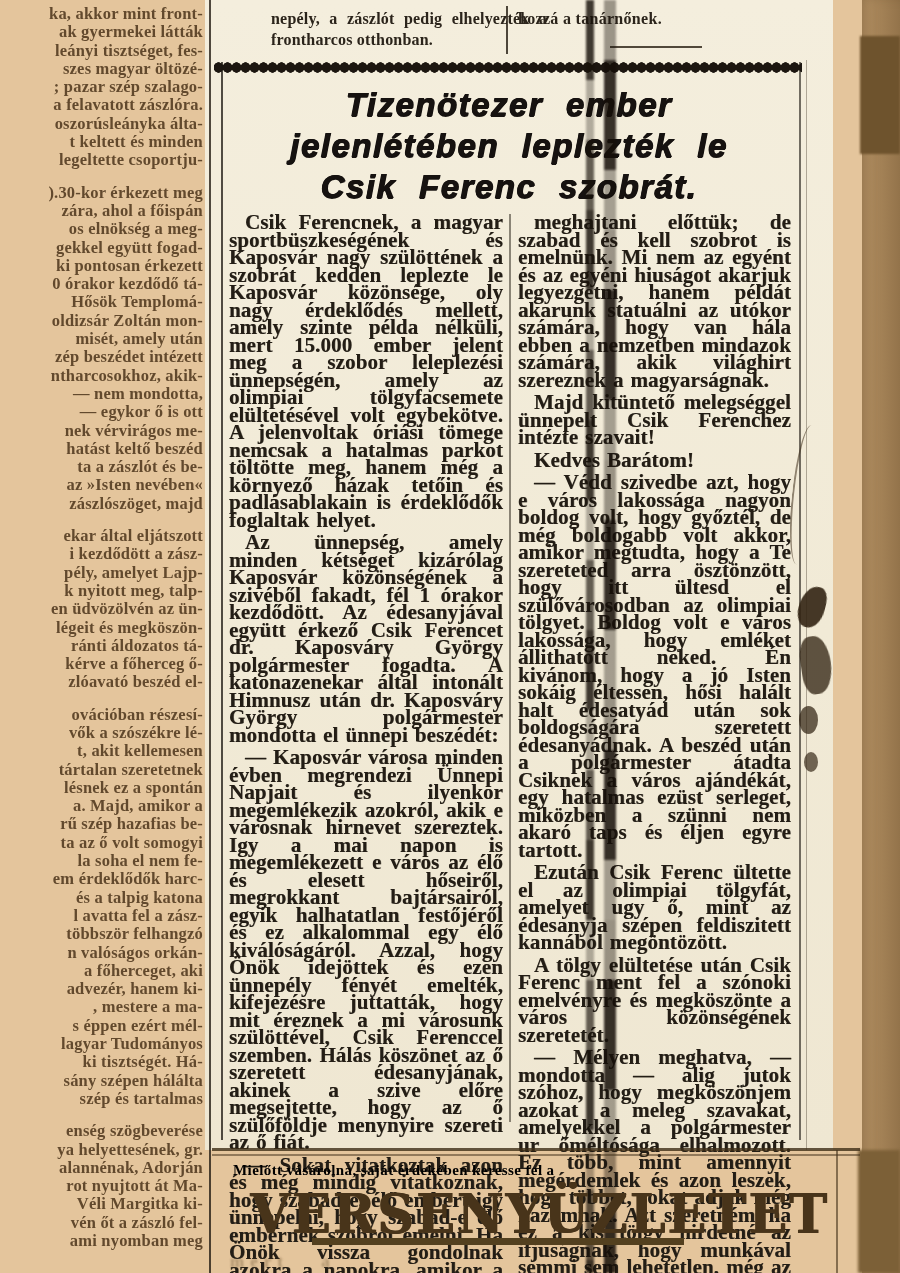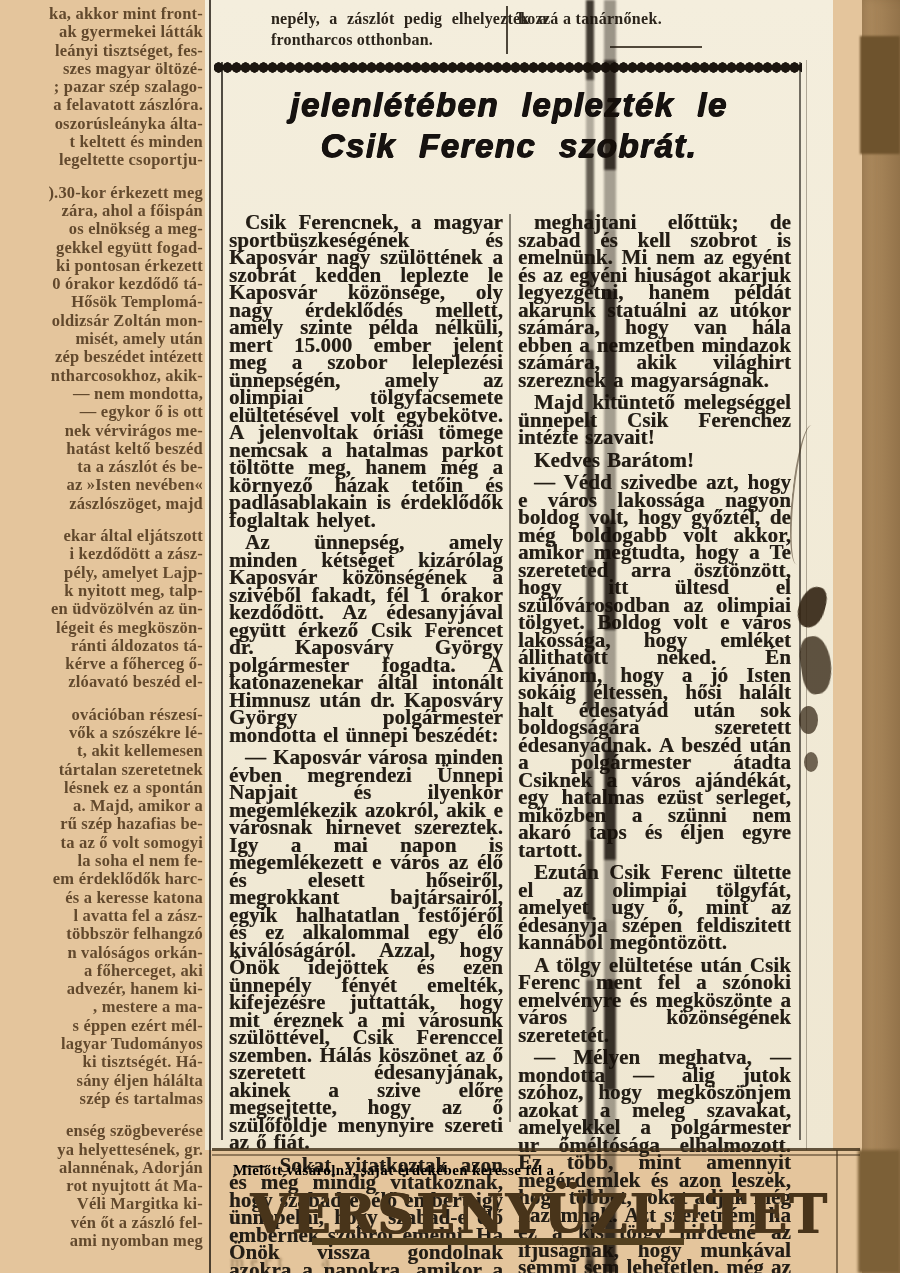--- a/index.html
+++ b/index.html
@@ -196,31 +196,31 @@
     <div class="margin-line">ovációban részesí-</div>
     <div class="margin-line">vők a szószékre lé-</div>
     <div class="margin-line">t, akit kellemesen</div>
     <div class="margin-line">tártalan szeretetnek</div>
     <div class="margin-line">lésnek ez a spontán</div>
     <div class="margin-line">a. Majd, amikor a</div>
     <div class="margin-line">rű szép hazafias be-</div>
     <div class="margin-line">ta az ő volt somogyi</div>
     <div class="margin-line">la soha el nem fe-</div>
     <div class="margin-line">em érdeklődők harc-</div>
-    <div class="margin-line">és a keresse katona</div>
+    <div class="margin-line">és a talpig katona</div>
     <div class="margin-line">l avatta fel a zász-</div>
     <div class="margin-line">többször felhangzó</div>
     <div class="margin-line">n valóságos orkán-</div>
     <div class="margin-line">a főherceget, aki</div>
     <div class="margin-line">advezér, hanem ki-</div>
     <div class="margin-line">, mestere a ma-</div>
     <div class="margin-line">s éppen ezért mél-</div>
     <div class="margin-line">lagyar Tudományos</div>
     <div class="margin-line">ki tisztségét. Há-</div>
-    <div class="margin-line">sány éljen hálálta</div>
+    <div class="margin-line">sány szépen hálálta</div>
     <div class="margin-line">szép és tartalmas</div>
     <div class="margin-line gap"></div>
     <div class="margin-line">enség szögbeverése</div>
     <div class="margin-line">ya helyettesének, gr.</div>
     <div class="margin-line">alannénak, Adorján</div>
     <div class="margin-line">rot nyujtott át Ma-</div>
     <div class="margin-line">Véli Margitka ki-</div>
     <div class="margin-line">vén őt a zászló fel-</div>
     <div class="margin-line">ami nyomban meg</div>
   </div>
@@ -229,20 +229,21 @@
   <div class="ts-left">nepély, a zászlót pedig elhelyezték a frontharcos otthonban.</div>
   <div class="ts-div"></div>
   <div class="ts-right">hozzá a tanárnőnek.</div>
   <div class="ts-rule"></div>
 </div>
 
 <div class="scallop"></div>
 <div class="article-frame"></div>
 
 <div class="headline">
+  <div class="h-line">Tizenötezer ember</div>
   <div class="h-line">jelenlétében leplezték le</div>
   <div class="h-line">Csik Ferenc szobrát.</div>
 </div>
 
 <div class="cols">
   <div class="col col-1">
       <div class="para">Csik Ferencnek, a magyar sportbüszkeségének és Kaposvár nagy szülöttének a szobrát kedden leplezte le Kaposvár közönsége, oly nagy érdeklődés mellett, amely szinte példa nélküli, mert 15.000 ember jelent meg a szobor leleplezési ünnepségén, amely az olimpiai tölgyfacsemete elültetésével volt egybekötve. A jelenvoltak óriási tömege nemcsak a hatalmas parkot töltötte meg, hanem még a környező házak tetőin és padlásablakain is érdeklődők foglaltak helyet.</div>
       <div class="para">Az ünnepség, amely minden kétséget kizárólag Kaposvár közönségének a szivéből fakadt, fél 1 órakor kezdődött. Az édesanyjával együtt érkező Csik Ferencet dr. Kaposváry György polgármester fogadta. A katonazenekar által intonált Himnusz után dr. Kaposváry György polgármester mondotta el ünnepi beszédét:</div>
       <div class="para">— Kaposvár városa minden évben megrendezi Ünnepi Napjait és ilyenkor megemlékezik azokról, akik e városnak hirnevet szereztek. Igy a mai napon is megemlékezett e város az élő és elesett hőseiről, megrokkant bajtársairól, egyik halhatatlan festőjéről és ez alkalommal egy élő kiválóságáról. Azzal, hogy Önök idejöttek és ezen ünnepély fényét emelték, kifejezésre juttatták, hogy mit éreznek a mi városunk szülöttével, Csik Ferenccel szemben. Hálás köszönet az ő szeretett édesanyjának, akinek a szive előre megsejtette, hogy az ő szülőföldje menynyire szereti az ő fiát.</div>
       <div class="para">— Sokat vitatkoztak azon és még mindig vitatkoznak, hogy szabad-e, élő embert igy ünnepelni, hogy szabad-e élő embernek szobrot emelni. Ha Önök vissza gondolnak azokra a napokra, amikor a berlini olimpiász eredményeit a családban gyermektől aggastyánig mindenki remegve várta, akkor ezek a fiuk idegszálaiknak és erejüknek legjavát adták, hogy a magyar névnek dicsőséget szerezzenek, tehát nemcsak hogy szabad, de kell ünnepelni őket, nemcsak az elismerés zászlaját kell</div>

